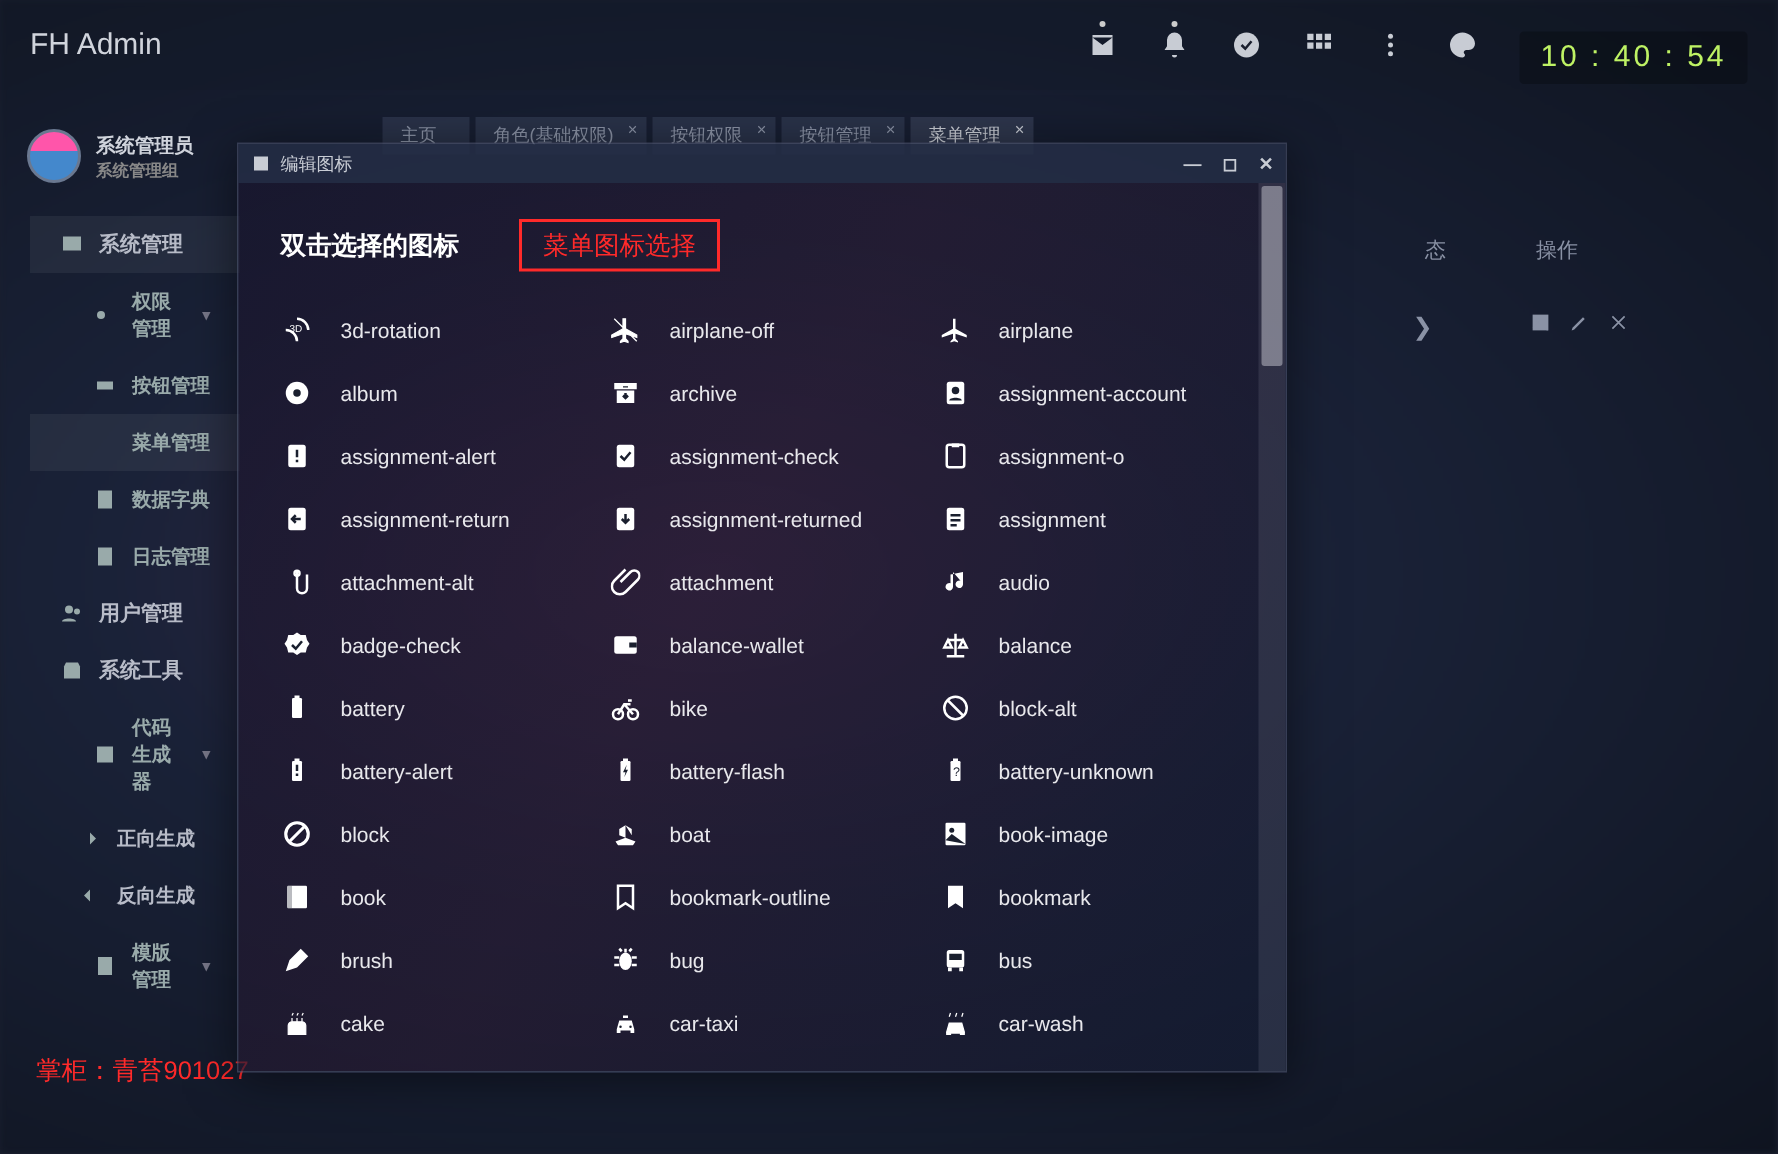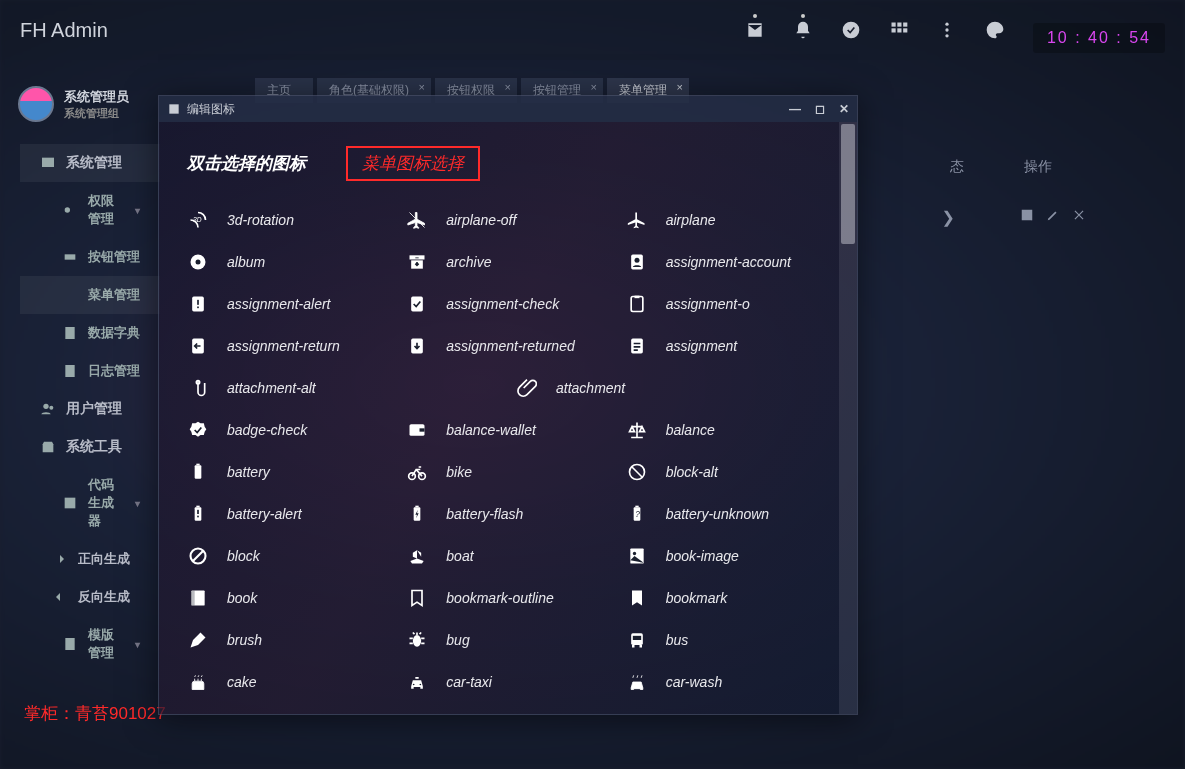--- a/index.html
+++ b/index.html
@@ -3,21 +3,21 @@
 <meta charset="utf-8">
 <style>
 *{box-sizing:border-box;margin:0;padding:0;font-family:"Microsoft YaHei",Arial,sans-serif;}
 body{background:#1a1f2e;color:#ccc;overflow:hidden;width:1185px;height:769px;position:relative;}
 .bg-blur{position:absolute;inset:0;background:radial-gradient(ellipse at 40% 50%,#3a2a4a 0%,#1a2238 40%,#0f1420 100%);filter:blur(2px);}
 .topbar{position:relative;height:60px;display:flex;align-items:center;padding:0 20px;background:rgba(20,25,40,.3);}
 .brand{font-size:20px;color:#d0d4dc;}
 .topbar-right{margin-left:auto;display:flex;align-items:center;gap:28px;}
 .top-icon{width:20px;height:20px;fill:#c8ccd4;cursor:pointer;position:relative;}
 .dot{position:absolute;top:-6px;left:50%;transform:translateX(-50%);width:4px;height:4px;border-radius:50%;background:#ccc;}
-.clock{font-size:16px;color:#d946ef;letter-spacing:2px;background:rgba(0,0,0,.25);padding:6px 14px;border-radius:3px;margin-top:16px;}
+.clock{font-size:20px;color:#bef264;letter-spacing:2px;background:rgba(0,0,0,.25);padding:6px 14px;border-radius:3px;margin-top:16px;}
 .sidebar{position:absolute;left:0;top:60px;width:160px;bottom:0;padding-top:20px;font-weight:bold;}
 .user-block{display:flex;align-items:center;gap:10px;padding:6px 18px 22px;}
 .avatar{width:36px;height:36px;border-radius:50%;background:linear-gradient(#f5a 40%,#48c 40%);border:2px solid #6a7890;}
 .user-name{font-size:13px;color:#d0d4dc;}
 .user-role{font-size:11px;color:#888;}
 .nav-item{display:flex;align-items:center;gap:10px;padding:10px 20px;font-size:14px;color:#b8bcc8;cursor:pointer;margin-left:20px;}
 .nav-item.sub{padding-left:42px;font-size:13px;color:#9aa;align-items:center;}
 .nav-item.sub2{padding-left:32px;font-size:13px;}
 .nav-item.active{background:rgba(255,255,255,.06);}
 .nav-ic{width:16px;height:16px;fill:#9aa;flex-shrink:0;}
@@ -27,21 +27,21 @@
 .tab.active{background:rgba(90,100,130,.35);color:#c8ccd4;}
 .tab .x{position:absolute;right:6px;top:3px;font-size:11px;}
 .content-head{position:absolute;left:950px;top:158px;display:flex;gap:60px;color:#8a92a5;font-size:14px;}
 .row-actions{position:absolute;left:1020px;top:208px;display:flex;gap:12px;color:#8a92a5;}
 .row-actions svg{width:14px;height:14px;fill:#8a92a5;cursor:pointer;}
 .watermark{position:absolute;left:24px;bottom:44px;color:#ff2a2a;font-size:17px;font-weight:500;}
 .modal{position:absolute;left:158px;top:95px;width:700px;height:620px;background:rgba(18,24,40,.55);border:1px solid rgba(120,130,160,.35);box-shadow:0 4px 30px rgba(0,0,0,.5);}
 .modal-title{height:26px;background:rgba(40,50,75,.7);display:flex;align-items:center;padding:0 8px;font-size:12px;color:#c8ccd4;}
 .modal-title .wbtns{margin-left:auto;display:flex;gap:14px;}
 .modal-title .wbtns span{cursor:pointer;font-weight:bold;}
-.modal-body{position:relative;height:calc(100% - 26px);overflow:hidden;background:linear-gradient(120deg,rgba(30,20,50,.4),rgba(60,30,60,.35) 45%,rgba(20,30,55,.5));font-style:italic;}
+.modal-body{position:relative;height:calc(100% - 26px);overflow:hidden;background:linear-gradient(120deg,rgba(30,20,50,.4),rgba(60,30,60,.35) 45%,rgba(20,30,55,.5));}
 .modal-scroll{position:absolute;right:2px;top:2px;width:14px;height:120px;background:rgba(200,200,210,.5);border-radius:2px;}
 .modal-scroll-track{position:absolute;right:0;top:0;width:18px;bottom:0;background:rgba(200,200,210,.12);}
 .picker-head{padding:24px 28px 10px;display:flex;align-items:center;gap:40px;}
 .picker-title{font-size:17px;font-weight:600;color:#fff;}
 .picker-annot{border:2px solid #ff2a2a;color:#ff2a2a;padding:4px 14px;font-size:17px;}
 .icon-grid{padding:8px 20px 20px;}
 .icon-row{display:flex;}
 .icon-cell{flex:1;display:flex;align-items:center;gap:18px;padding:10px 8px;cursor:pointer;}
 .icon-cell .glyph{width:22px;height:22px;display:flex;align-items:center;justify-content:center;}
 .icon-cell .glyph svg{width:20px;height:20px;fill:#fff;}
@@ -351,20 +351,28 @@
             <span class="lbl">attachment-alt</span>
           </div>
           <div class="icon-cell">
             <span class="glyph">
               <svg viewBox="0 0 24 24">
                 <path d="M8 12l8-8a4 4 0 016 6l-10 10a6 6 0 01-9-9l9-9" fill="none" stroke="#fff" stroke-width="2"></path>
               </svg>
             </span>
             <span class="lbl">attachment</span>
           </div>
+          <div class="icon-cell">
+            <span class="glyph">
+              <svg viewBox="0 0 24 24">
+                <path d="M10 4v12a3 3 0 11-2-3V6l10-2v10a3 3 0 11-2-3"></path>
+              </svg>
+            </span>
+            <span class="lbl">audio</span>
+          </div>
         </div>
         <div class="icon-row">
           <div class="icon-cell">
             <span class="glyph">
               <svg viewBox="0 0 24 24">
                 <path d="M12 2l3 2 4 0 1 4 2 3-2 3-1 4-4 0-3 2-3-2-4 0-1-4-2-3 2-3 1-4 4 0z"></path>
                 <path d="M8 12l3 3 5-6" fill="none" stroke="#1a1f2e" stroke-width="2"></path>
               </svg>
             </span>
             <span class="lbl">badge-check</span>

